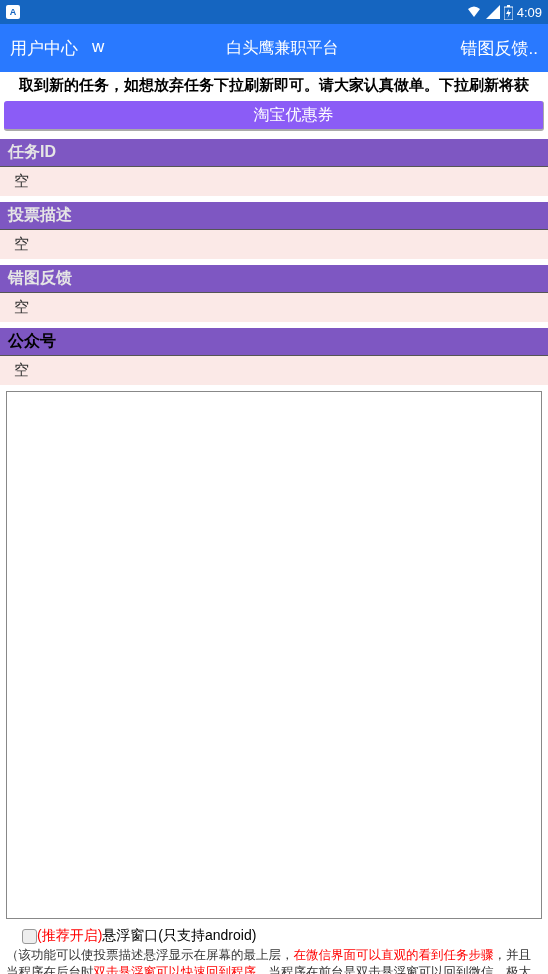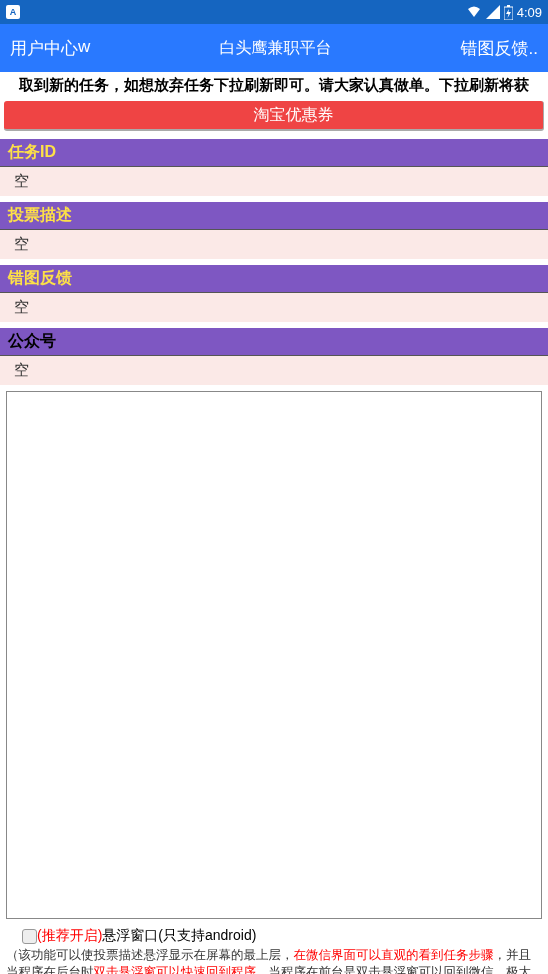--- a/index.html
+++ b/index.html
@@ -51,20 +51,21 @@
       background: #2979FF;
       display: flex;
       align-items: center;
       justify-content: space-between;
       padding: 0 10px;
       color: #fff;
       font-size: 17px;
     }
     .app-bar-left {
       display: flex;
+      gap: 14px;
     }
     .app-bar-title {
       font-size: 16px;
     }
     .notice {
       padding: 4px 19px;
       font-size: 15px;
       font-weight: bold;
       color: #000;
       white-space: nowrap;
@@ -84,27 +85,27 @@
       color: #fff;
       font-size: 16px;
       border-bottom: 2px solid #aaa;
       border-right: 1px solid #aaa;
     }
     .btn-blue {
       background: #0000FF;
       border-radius: 3px;
     }
     .btn-red {
-      background: #ef4444;
+      background: #8b5cf6;
       border-radius: 3px;
       padding-left: 40px;
     }
     .section-header {
       background: #7E57C2;
-      color: #fde047;
+      color: #e5e5e5;
       font-weight: bold;
       font-size: 16px;
       padding: 3px 8px;
       margin-top: 6px;
       border-bottom: 1px solid #555;
     }
     .section-header.light-text {
       color: #000000;
     }
     .section-value {

